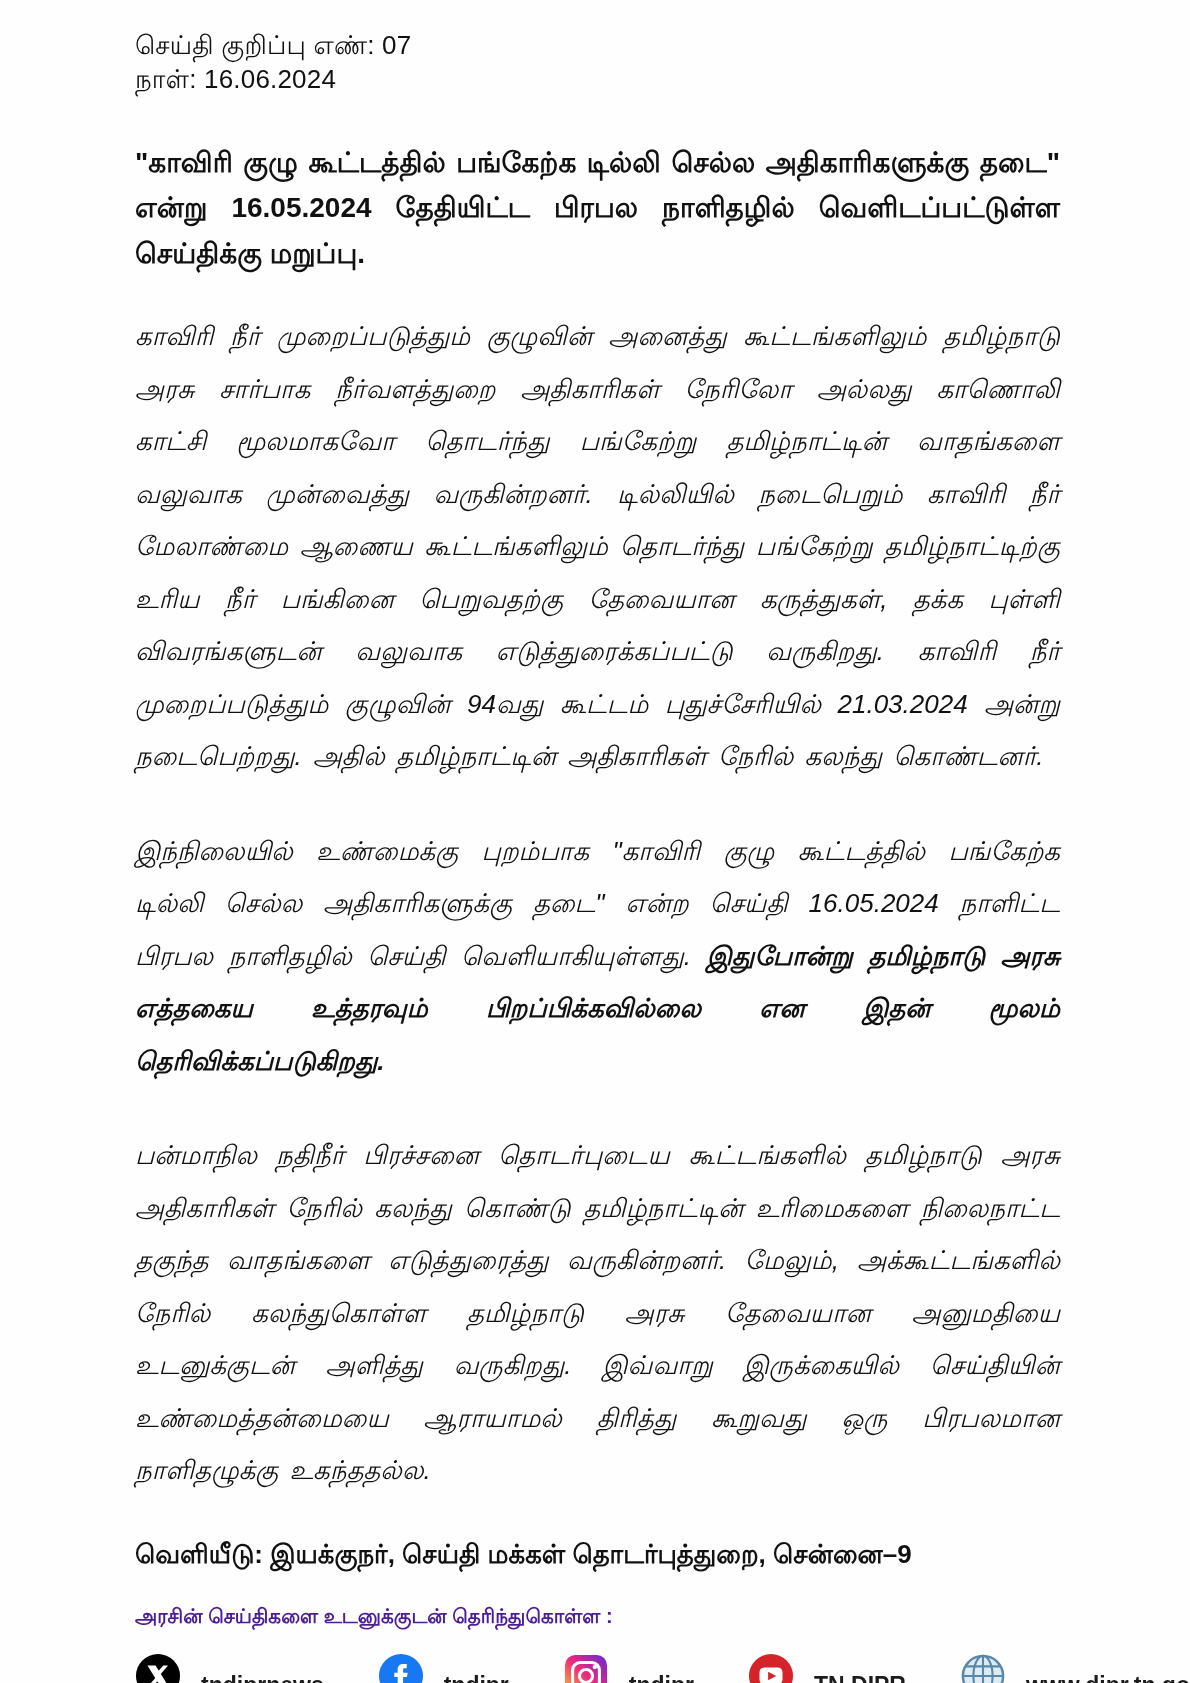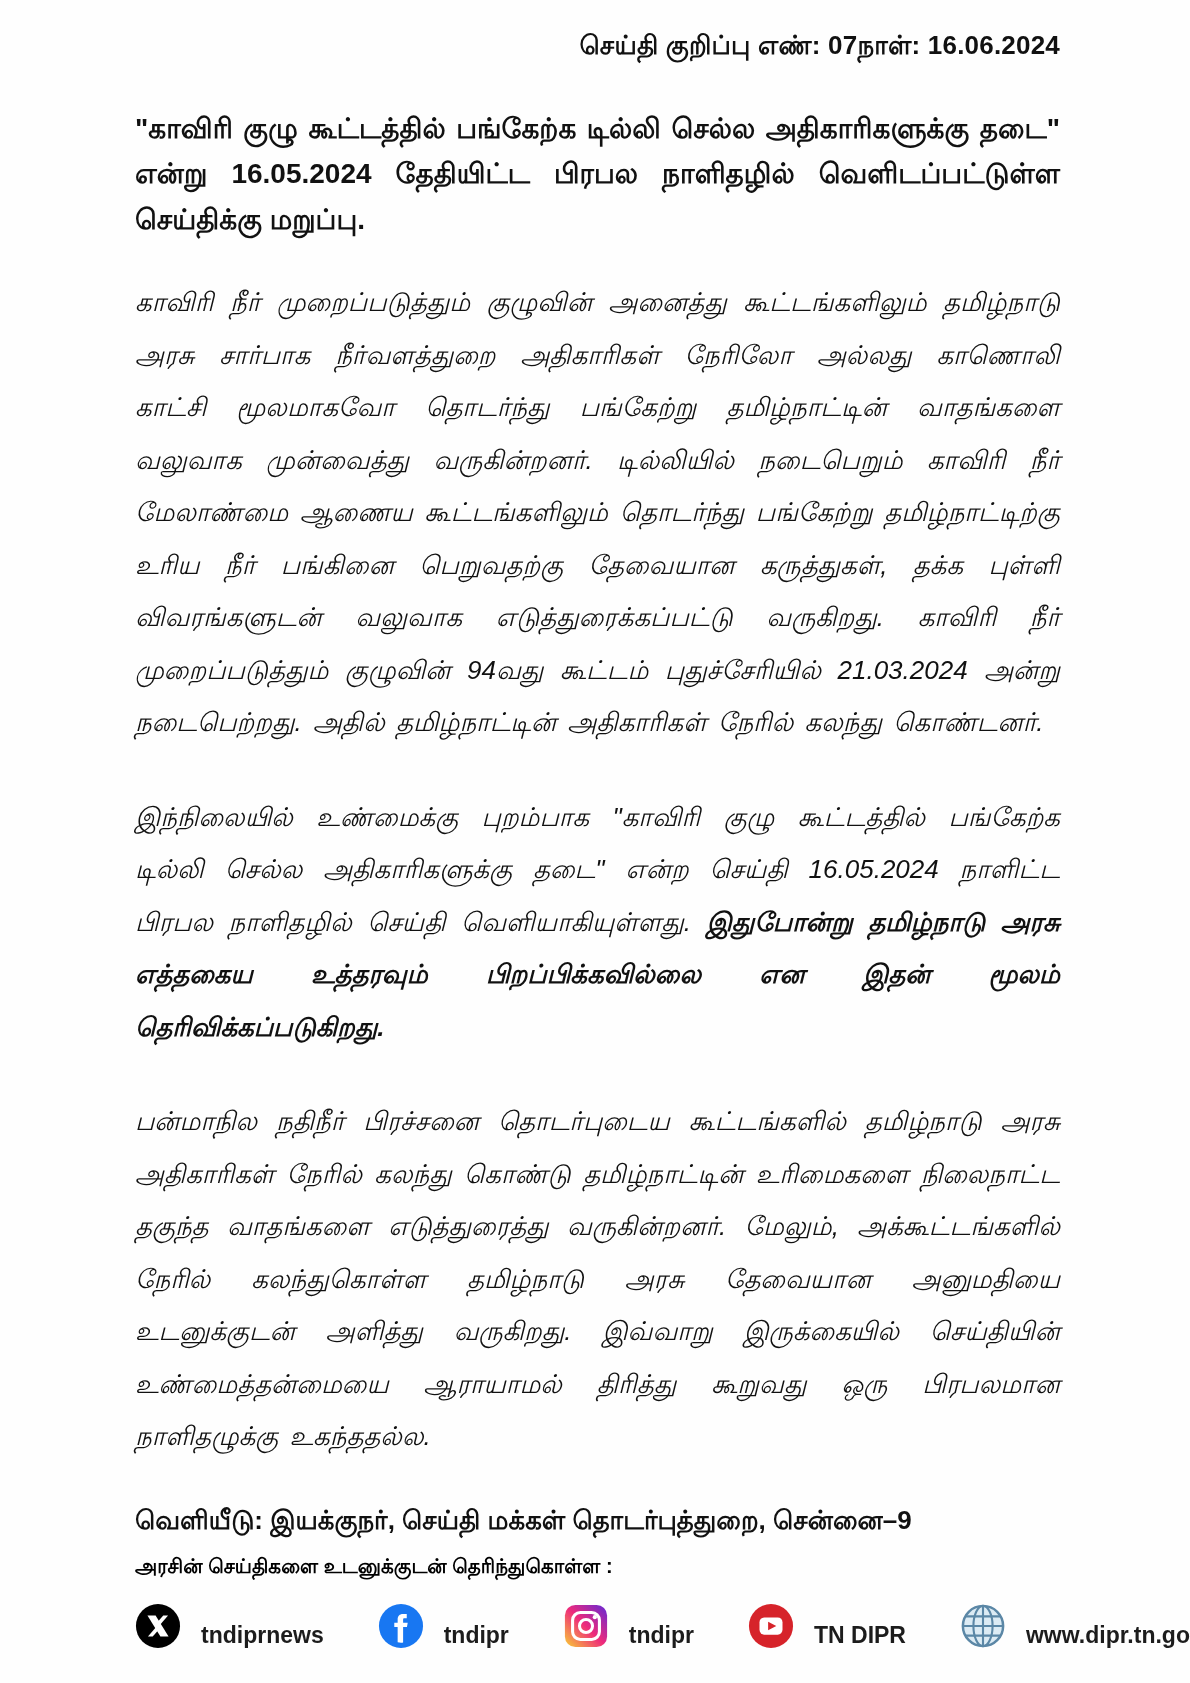--- a/index.html
+++ b/index.html
@@ -9,25 +9,26 @@
     min-height: 1683px;
     margin: 0 auto;
     background: #fefefe;
     font-family: "Liberation Sans", "DejaVu Sans", sans-serif;
     color: #111;
     padding: 30px 130px 40px 135px;
     position: relative;
   }
   .doc-header {
     display: flex;
-    justify-content: flex-end;
+    justify-content: center;
     font-size: 26px;
-    font-weight: bold;
+    font-weight: normal;
     margin-bottom: 42px;
     letter-spacing: 0.2px;
+    flex-direction: column;
   }
   .title {
     font-size: 28px;
     font-weight: bold;
     line-height: 1.62;
     text-align: justify;
     margin-bottom: 34px;
   }
   .para {
     font-size: 26px;
@@ -35,26 +36,26 @@
     text-align: justify;
     margin-bottom: 42px;
     word-spacing: 4px;
     font-style: italic;
   }
   .para .bold-run { font-weight: bold; }
   .publisher {
     font-size: 26px;
     font-weight: bold;
     margin-top: 10px;
-    margin-bottom: 16px;
+    margin-bottom: 32px;
   }
   .follow {
     font-size: 20px;
     font-weight: bold;
-    color: #000000;
+    color: #4c1d95;
     margin-bottom: 23px;
   }
   .social-row {
     display: flex;
     align-items: center;
     gap: 54px;
     flex-wrap: nowrap;
   }
   .social-item {
     display: flex;

